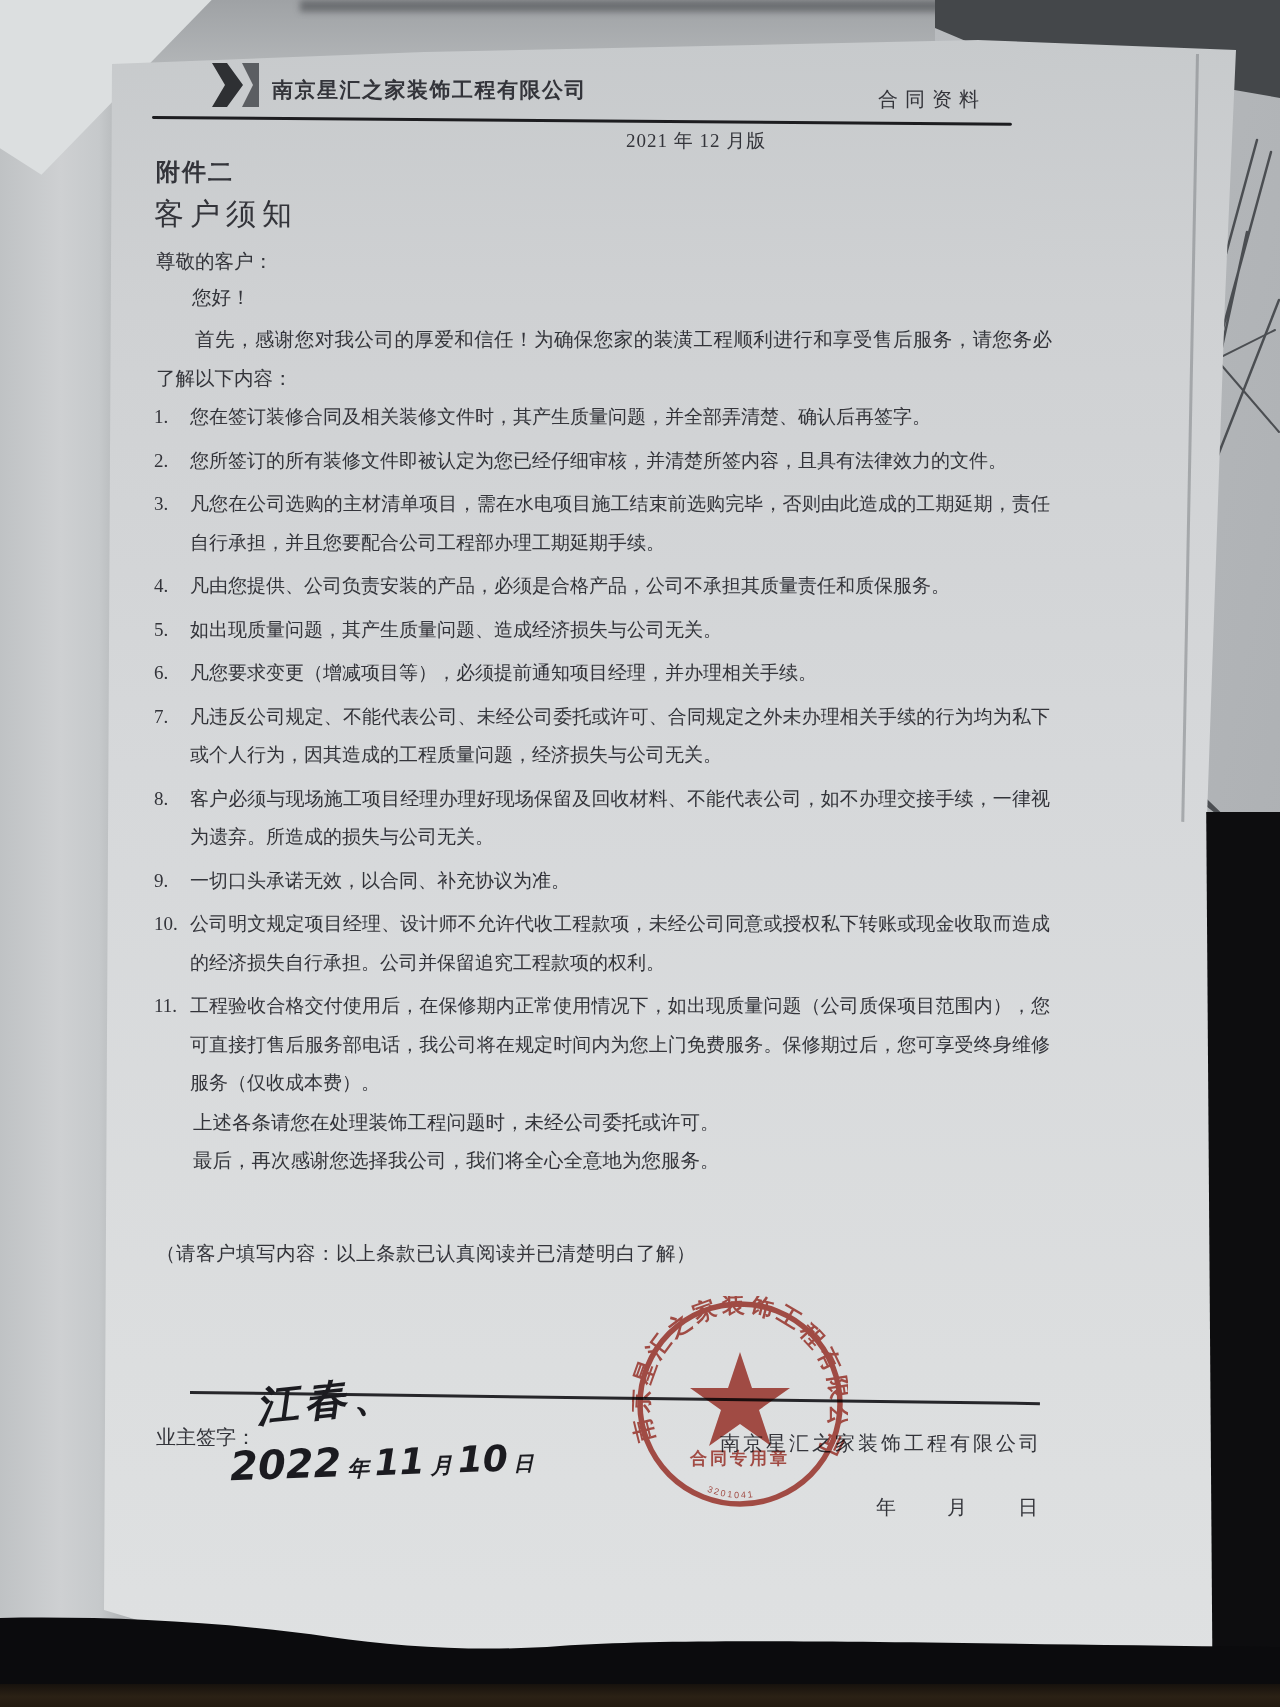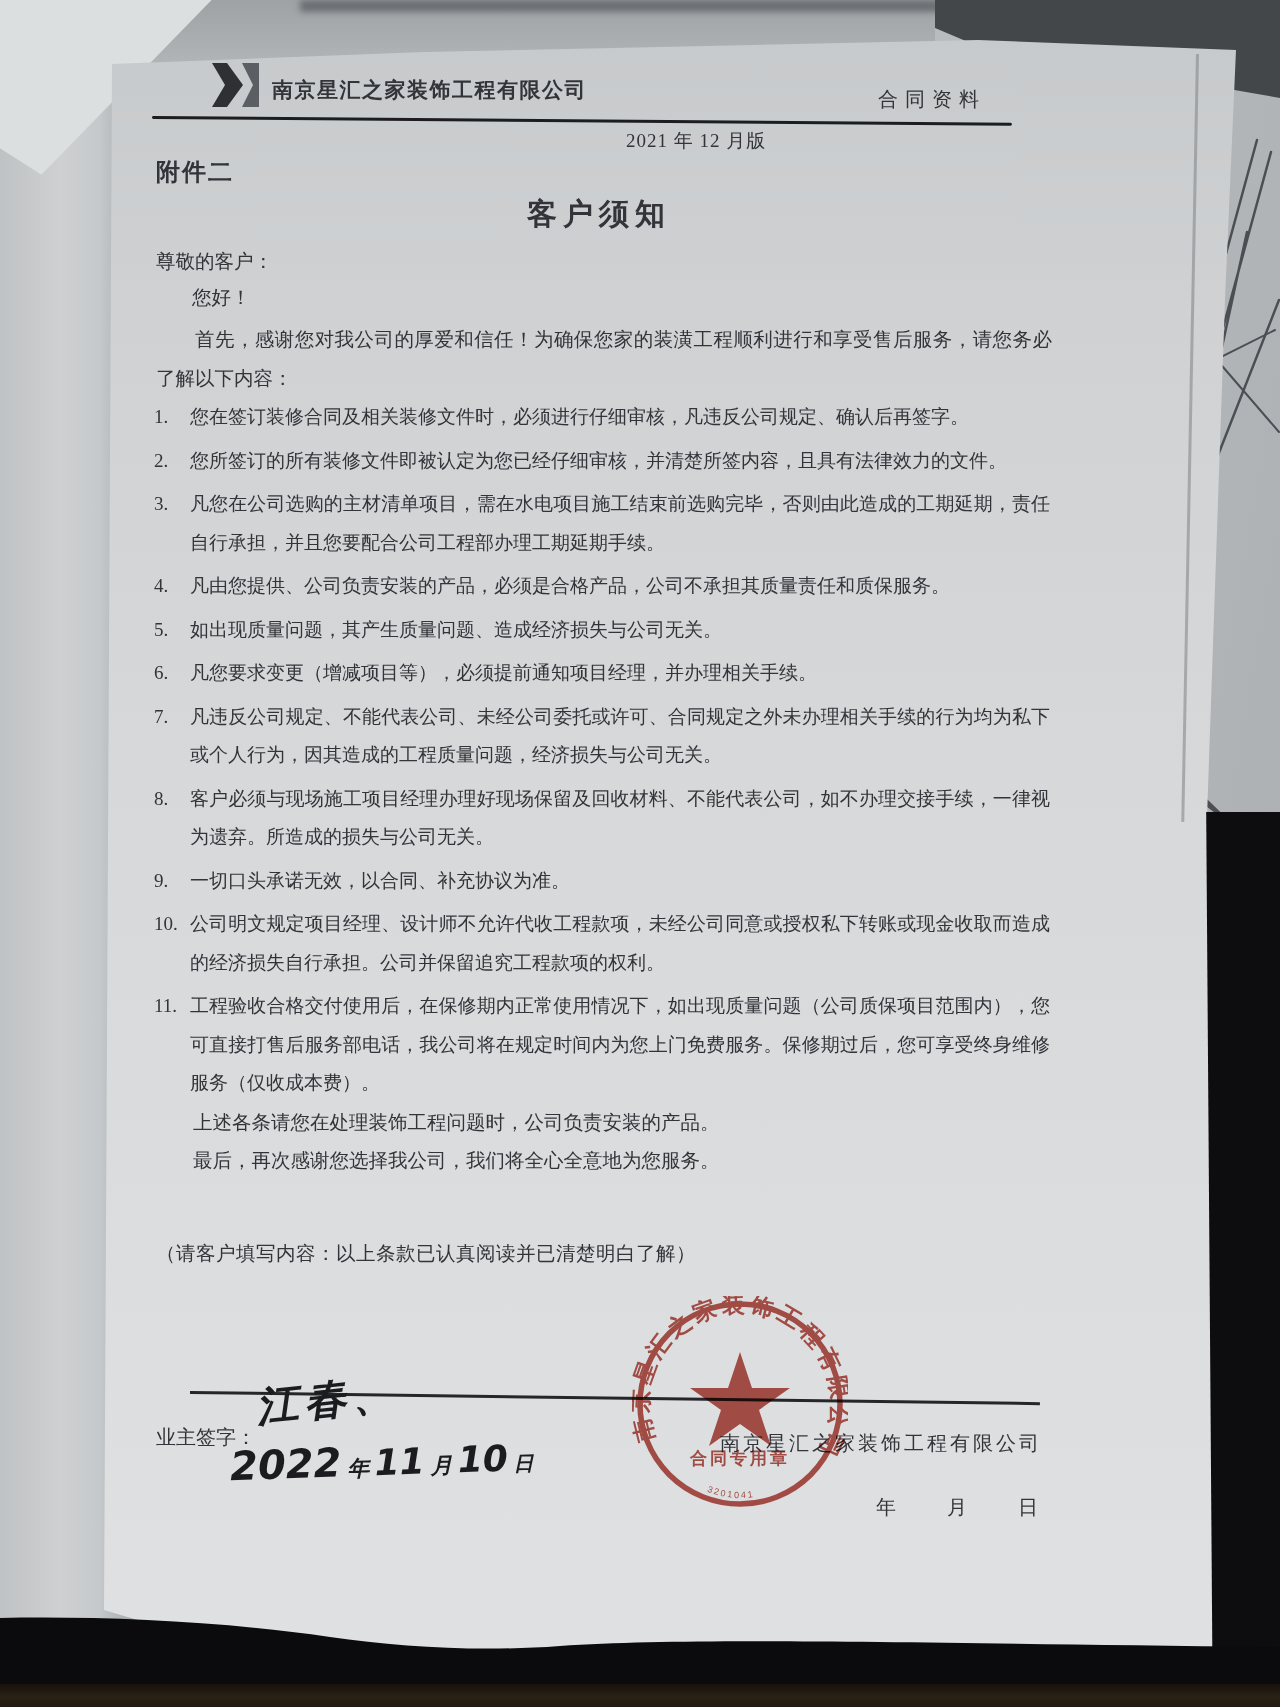--- a/index.html
+++ b/index.html
@@ -25,21 +25,21 @@
     box-shadow:inset 10px 0 14px -8px rgba(0,0,0,.28);}
   .crease{left:1196px;top:54px;width:3px;height:768px;background:rgba(128,131,134,.55);transform:rotate(1.1deg);transform-origin:top left;}
   
   .logo{left:208px;top:62px;width:50px;height:46px;}
   .company{left:268px;top:76px;font-size:21px;font-weight:600;letter-spacing:1.5px;}
   .version{left:622px;top:88px;font-size:19px;letter-spacing:1px;margin-top:40px;}
   .doctype{left:874px;top:86px;font-size:20px;letter-spacing:7px;}
   .hline{left:148px;top:116px;width:860px;height:2.5px;background:#1d1d20;transform:rotate(.45deg);transform-origin:left center;border-radius:2px;}
   
   .attach{left:152px;top:156px;font-size:24px;font-weight:700;letter-spacing:2px;}
-  .title{left:150px;top:194px;width:890px;text-align:center;font-size:30px;font-weight:700;letter-spacing:6px;}
+  .title{left:150px;top:194px;width:890px;text-align:left;font-size:30px;font-weight:400;letter-spacing:6px;}
   .salut{left:152px;top:248px;font-size:19.5px;}
   .greet{left:188px;top:284px;font-size:19.5px;}
   .intro{left:152px;top:320px;width:896px;font-size:19.5px;line-height:39px;text-indent:2em;text-align:justify;}
   .list{left:150px;top:398px;width:896px;font-size:19px;line-height:38.5px;}
   .li{display:flex;margin-bottom:5px;}
   .num{width:36px;flex:none;}
   .txt{width:860px;text-align:justify;}
   .closing{left:150px;top:1104px;width:896px;font-size:19.5px;line-height:38px;text-indent:2em;}
   .fillnote{left:152px;top:1200px;font-size:19.5px;letter-spacing:.5px;margin-top:40px;}
   
@@ -100,21 +100,21 @@
 
     <div class="abs attach">附件二</div>
     <div class="abs title">客户须知</div>
     <div class="abs salut">尊敬的客户：</div>
     <div class="abs greet">您好！</div>
     <div class="abs intro">首先，感谢您对我公司的厚爱和信任！为确保您家的装潢工程顺利进行和享受售后服务，请您务必了解以下内容：</div>
 
     <div class="abs list">
       <div class="li">
           <span class="num">1.</span>
-          <div class="txt">您在签订装修合同及相关装修文件时，必须进行仔细审核，凡违反公司规定、确认后再签字。</div>
+          <div class="txt">您在签订装修合同及相关装修文件时，其产生质量问题，并全部弄清楚、确认后再签字。</div>
         </div>
       <div class="li">
           <span class="num">2.</span>
           <div class="txt">您所签订的所有装修文件即被认定为您已经仔细审核，并清楚所签内容，且具有法律效力的文件。</div>
         </div>
       <div class="li">
           <span class="num">3.</span>
           <div class="txt">凡您在公司选购的主材清单项目，需在水电项目施工结束前选购完毕，否则由此造成的工期延期，责任自行承担，并且您要配合公司工程部办理工期延期手续。</div>
         </div>
       <div class="li">
@@ -145,21 +145,21 @@
           <span class="num">10.</span>
           <div class="txt">公司明文规定项目经理、设计师不允许代收工程款项，未经公司同意或授权私下转账或现金收取而造成的经济损失自行承担。公司并保留追究工程款项的权利。</div>
         </div>
       <div class="li">
           <span class="num">11.</span>
           <div class="txt">工程验收合格交付使用后，在保修期内正常使用情况下，如出现质量问题（公司质保项目范围内），您可直接打售后服务部电话，我公司将在规定时间内为您上门免费服务。保修期过后，您可享受终身维修服务（仅收成本费）。</div>
         </div>
     </div>
 
     <div class="abs closing">
-      <div>上述各条请您在处理装饰工程问题时，公司负责安装的产品。</div>
+      <div>上述各条请您在处理装饰工程问题时，未经公司委托或许可。</div>
       <div>最后，再次感谢您选择我公司，我们将全心全意地为您服务。</div>
     </div>
 
     <div class="abs fillnote">（请客户填写内容：以上条款已认真阅读并已清楚明白了解）</div>
 
     <div class="abs sigline"></div>
     <div class="abs ownerlabel">业主签字：</div>
     <div class="abs handwrite sig">江春、</div>
     <div class="abs handwrite hdate">
       <span class="d0">2022</span>

